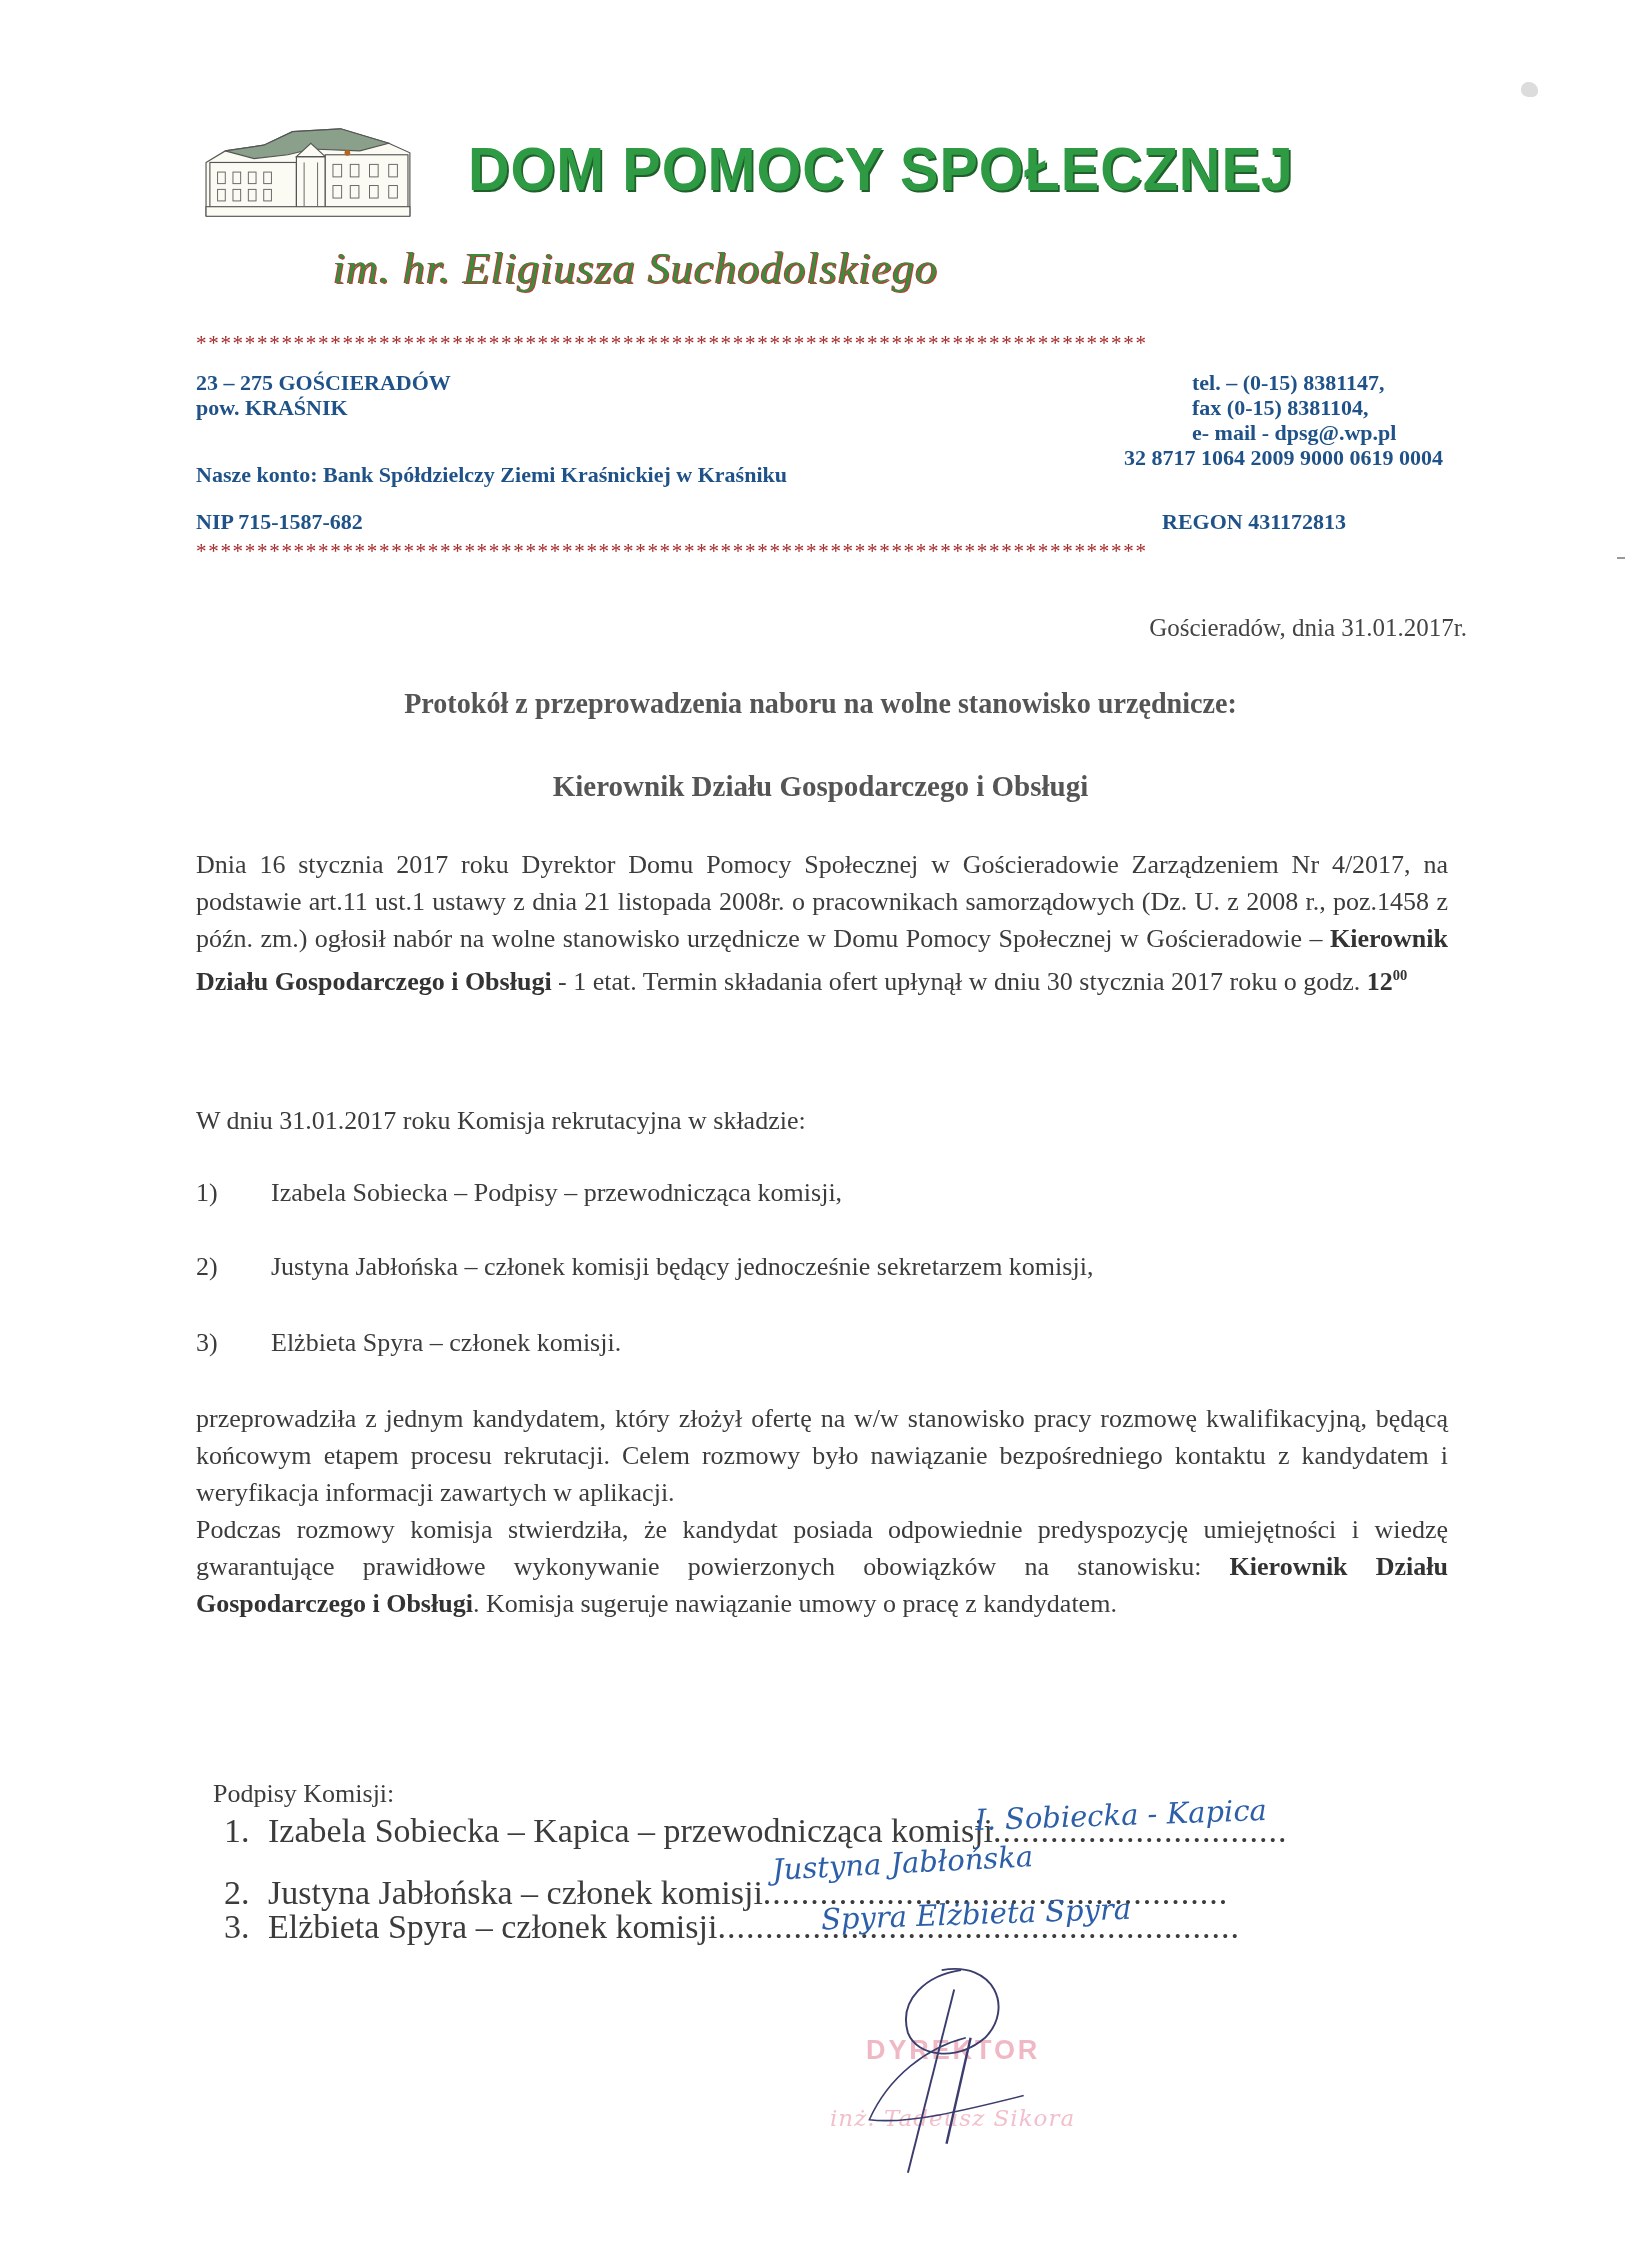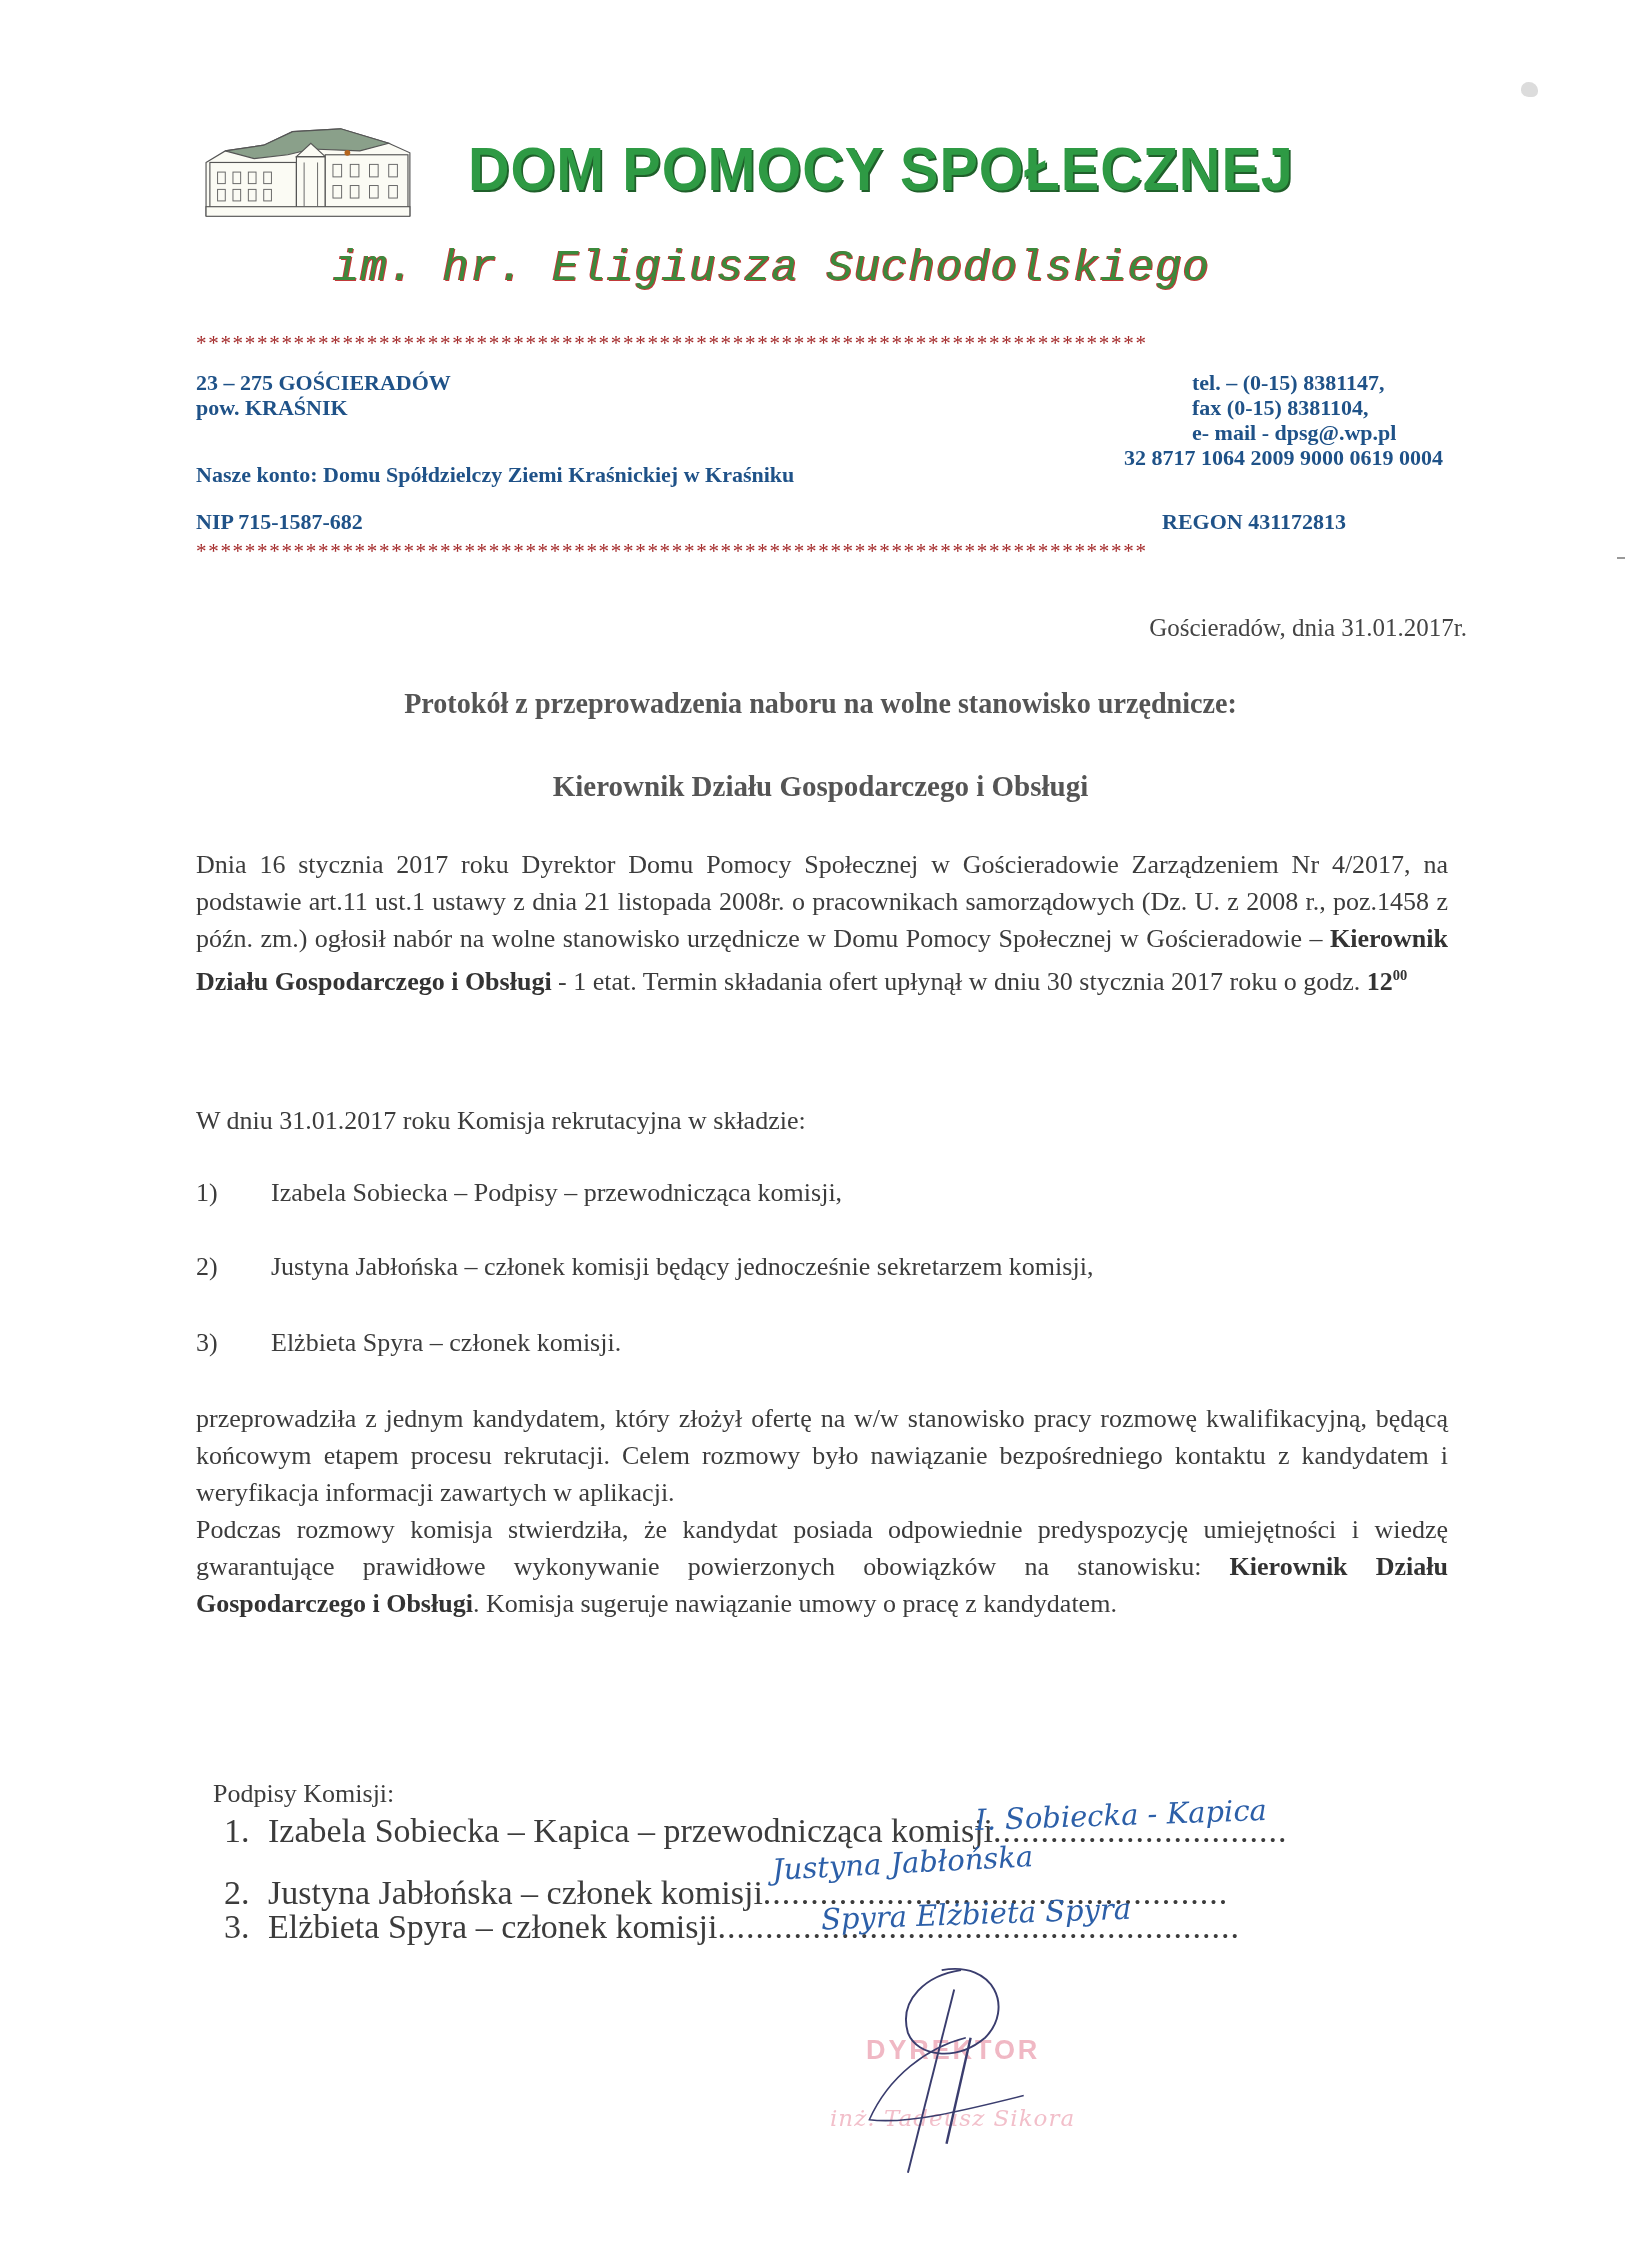--- a/index.html
+++ b/index.html
@@ -11,21 +11,21 @@
 
   
   .logo { left: 196px; top: 124px; width: 222px; height: 100px; }
   .org-name {
     left: 468px; top: 133px; font-family: "Liberation Sans", "DejaVu Sans", sans-serif;
     font-weight: bold; font-size: 62px; color: #2e9a44; letter-spacing: 1px;
     transform: scaleX(0.93); transform-origin: left top;
     text-shadow: 1.9px 1.9px 0 #1f5f2a;
   }
   .org-patron {
-    left: 333px; top: 243px; font-family: Liberation Mono, monospace;
+    left: 333px; top: 243px; font-family: Liberation Serif, serif;
     font-style: italic; font-size: 44px; color: #3c8a3c;
     text-shadow: 1px 1px 0 #c23a3a, -1px 0 0 #c23a3a;
     letter-spacing: 1px;
   }
   .stars {
     left: 196px; font-family: "Liberation Serif", serif; font-size: 21px; color: #a42b2b;
     letter-spacing: 1.7px; white-space: nowrap; overflow: hidden; width: 1241px;
   }
   .stars.top { top: 331px; }
   .stars.bottom { top: 539px; width: 1226px; }
@@ -121,21 +121,21 @@
   <div>pow. KRAŚNIK</div>
 </div>
 
 <div class="abs info info-right">
   <div class="line">tel. – (0-15) 8381147,</div>
   <div class="line">fax  (0-15) 8381104,</div>
   <div class="line">e- mail - dpsg@.wp.pl</div>
   <div class="line acct">32 8717 1064 2009 9000 0619 0004</div>
 </div>
 
-<div class="abs info bank">Nasze konto:  Domu Spółdzielczy Ziemi Kraśnickiej w Kraśniku</div>
+<div class="abs info bank">Nasze konto:  Bank Spółdzielczy Ziemi Kraśnickiej w Kraśniku</div>
 <div class="abs info nip">NIP 715-1587-682</div>
 <div class="abs info regon">REGON 431172813</div>
 
 <div class="abs stars bottom">******************************************************************************</div>
 
 <div class="abs date">Gościeradów, dnia 31.01.2017r.</div>
 <div class="abs title title1">Protokół z przeprowadzenia naboru na wolne stanowisko urzędnicze:</div>
 <div class="abs title title2">Kierownik Działu Gospodarczego i Obsługi</div>
 
 <div class="abs para p1">

